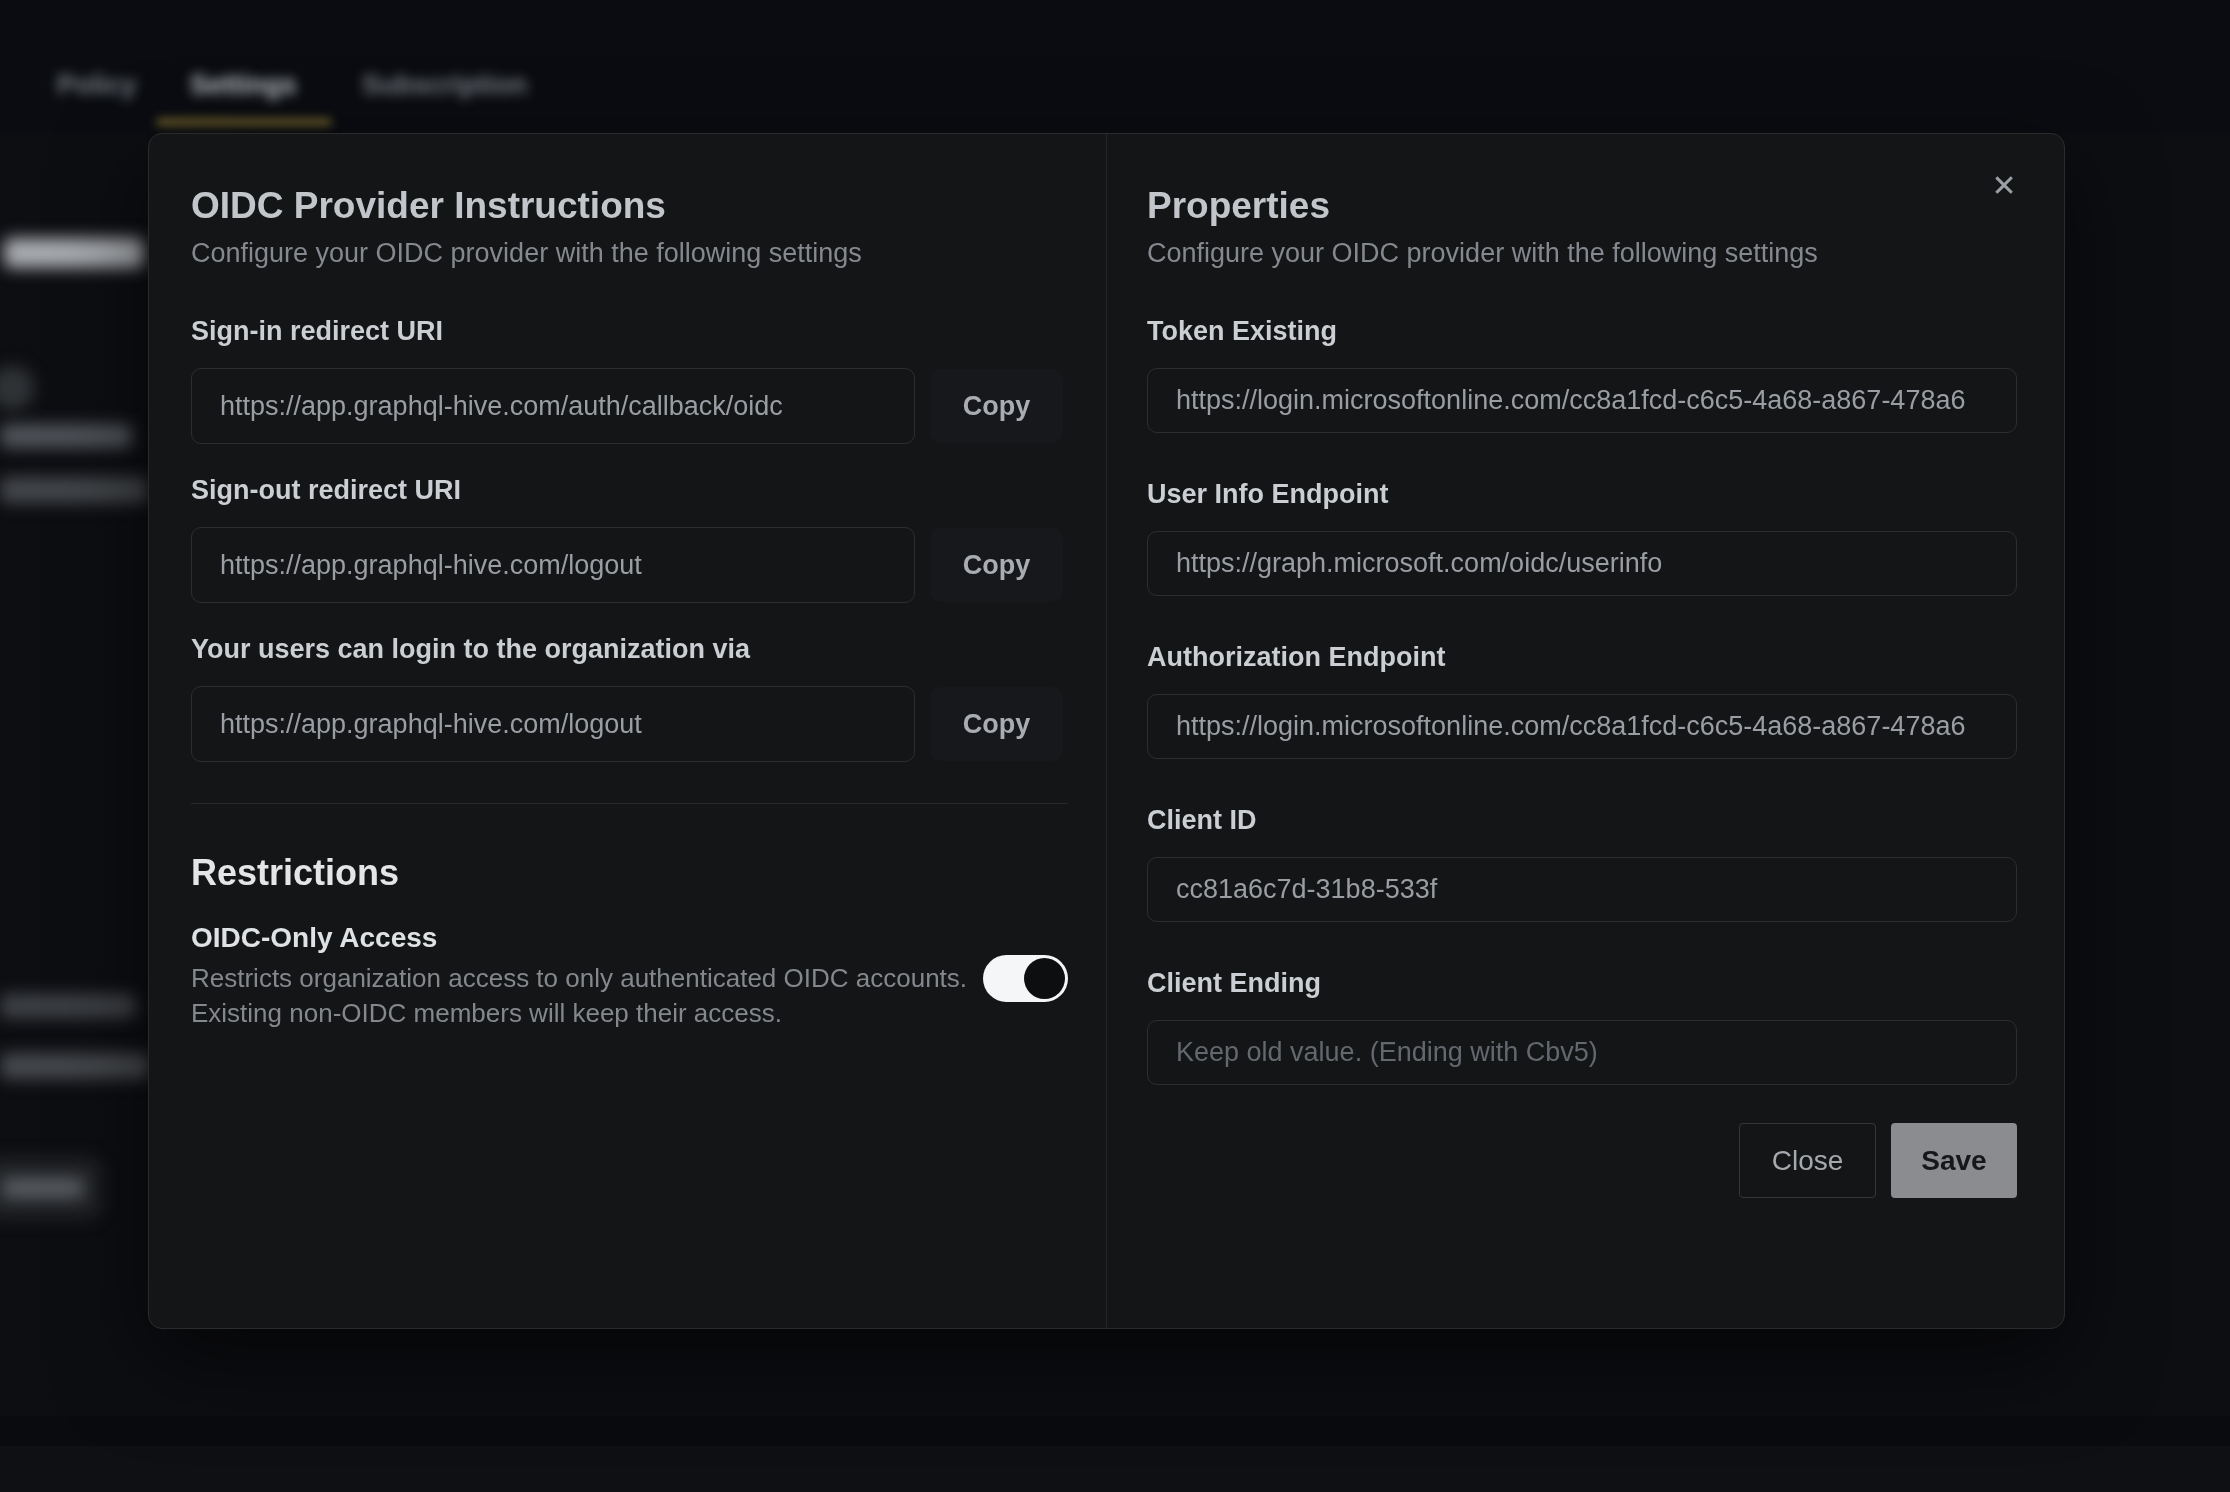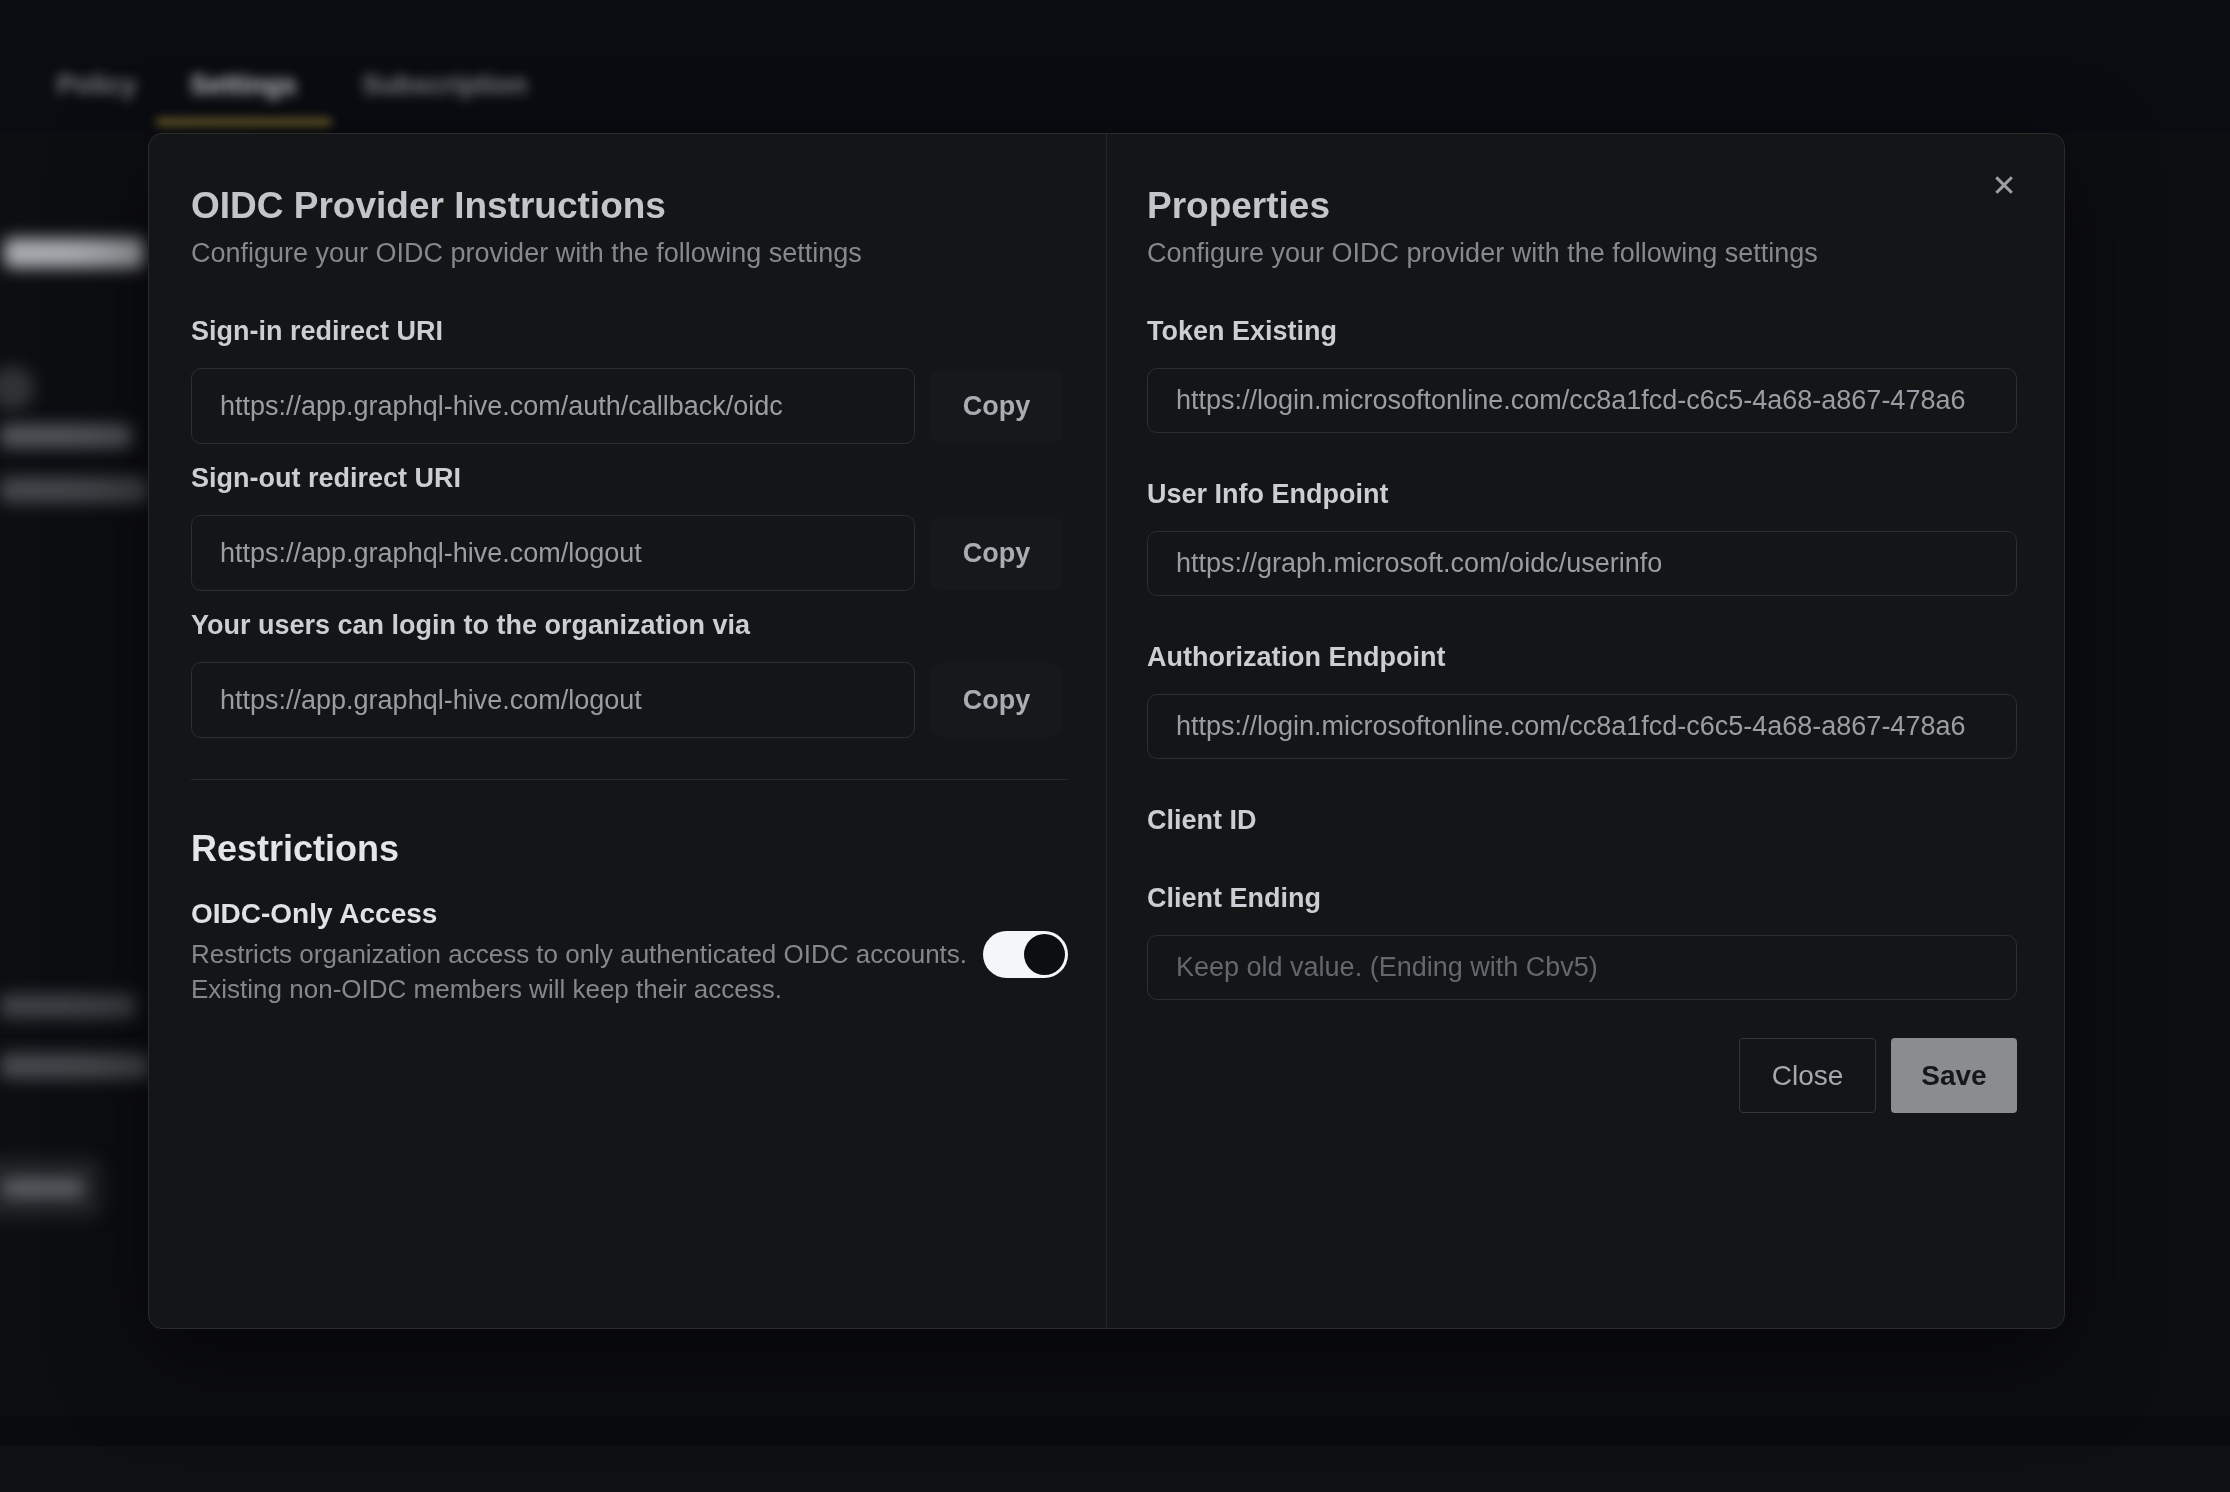--- a/index.html
+++ b/index.html
@@ -37,21 +37,21 @@
     background:none; border:none; color:#9aa0a6; font-size:30px; line-height:44px;
     text-align:center; cursor:pointer; font-family:inherit;
   }
   .col { position:absolute; top:48px; }
   .col.left  { left:42px;  width:877px; }
   .col.right { left:998px; width:870px; }
 
   .titleh { font-size:37px; font-weight:600; color:#c2c6ca; line-height:48px; }
   .subtitle { font-size:27px; font-weight:400; color:#85898f; line-height:34px; margin-top:6px; }
   .field-label { font-size:27px; font-weight:600; color:#cbced2; line-height:34px; margin-top:44px; }
-  .field-label.tight { margin-top:17px; }
+  .field-label.tight { margin-top:29px; }
 
   .irow { display:flex; margin-top:20px; align-items:center; }
   .tinput {
     display:block; width:724px; height:76px; background:transparent;
     border:1px solid #2d2e30; border-radius:10px; padding:16px 28px;
     font-family:inherit; font-size:27px; color:#9a9ea4; outline:none;
     white-space:nowrap; overflow:hidden;
   }
   .col.right .tinput { width:870px; height:65px; }
   .tinput::placeholder { color:#63686f; }
@@ -164,20 +164,23 @@
       <div class="irow">
         <input class="tinput" value="https://graph.microsoft.com/oidc/userinfo" style="">
       </div>
 
       <div class="field-label">Authorization Endpoint</div>
       <div class="irow">
         <input class="tinput" value="https://login.microsoftonline.com/cc8a1fcd-c6c5-4a68-a867-478a6" style="">
       </div>
 
       <div class="field-label">Client ID</div>
+      <div class="irow">
+        <input class="tinput" value="cc81a6c7d-31b8-533f" style="">
+      </div>
 
       <div class="field-label">Client Ending</div>
       <div class="irow">
         <input class="tinput" placeholder="Keep old value. (Ending with Cbv5)" style="">
       </div>
 
       <div class="btn-row">
         <button class="btn ghost">Close</button>
         <button class="btn solid">Save</button>
       </div>

